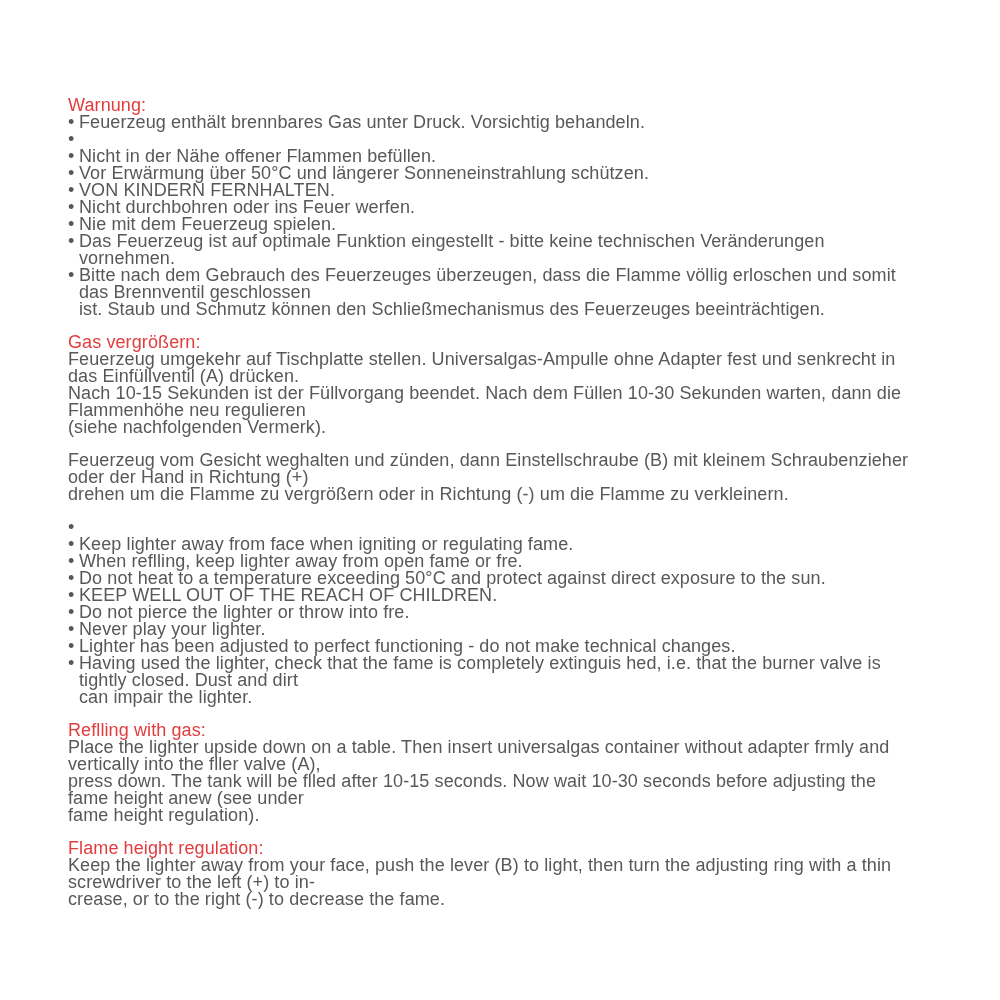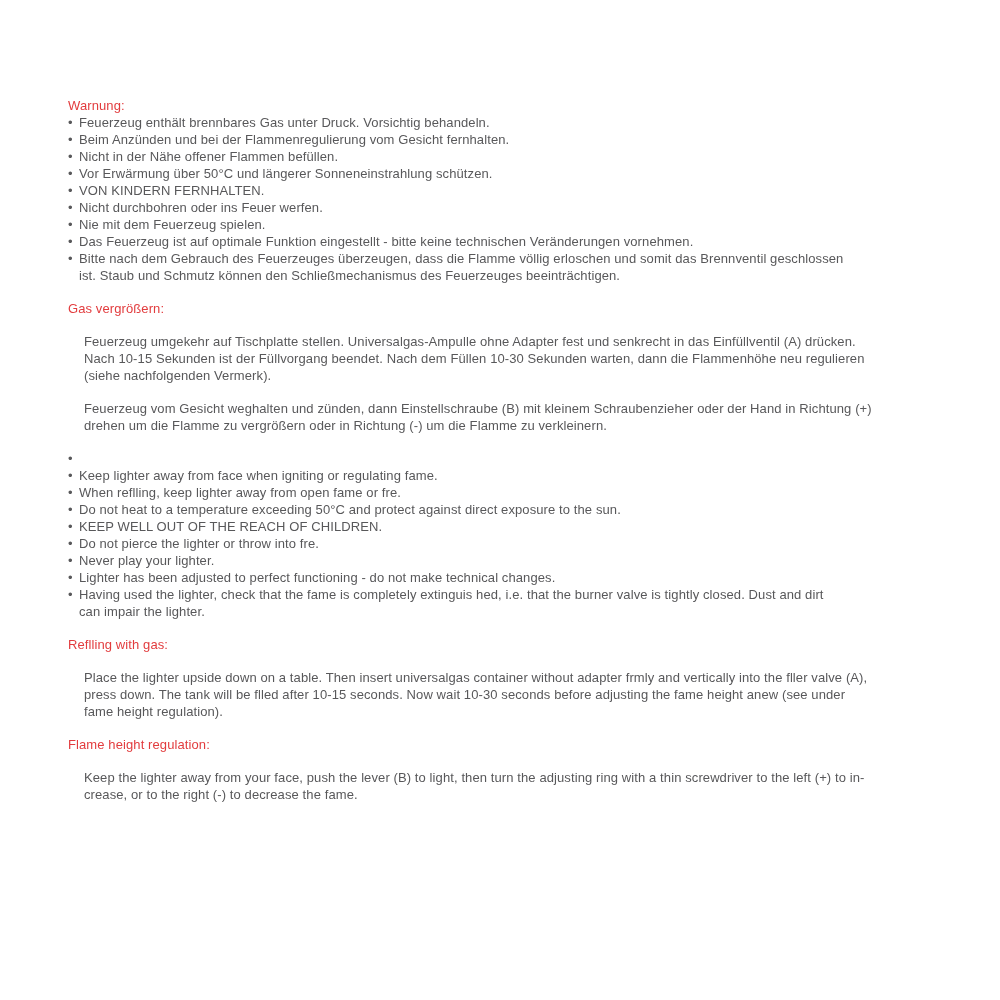--- a/index.html
+++ b/index.html
@@ -12,36 +12,36 @@
     height: 1000px;
     position: relative;
     overflow: hidden;
     font-family: "Liberation Sans", "DejaVu Sans", sans-serif;
   }
   .doc {
     position: absolute;
     left: 68px;
     top: 97px;
     width: 844px;
-    font-size: 13px;
+    font-size: 18px;
     line-height: 17px;
     color: #58585a;
     letter-spacing: 0.1px;
   }
   .sec { margin: 0 0 16px 0; }
   .heading {
     color: #e23c3e;
     font-weight: normal;
     font-size: inherit;
     line-height: inherit;
     margin: 0;
     padding: 0;
   }
   .para {
-    margin: 16px;
+    margin: 0;
     white-space: pre-line;
   }
   .li { display: flex; }
   .dot {
     flex: 0 0 11px;
     width: 11px;
   }
   .t { white-space: pre-line; }
 </style>
 </head>
@@ -51,21 +51,20 @@
 
   <div class="sec">
     <h3 class="heading">Warnung:</h3>
     <div>
       <div class="li">
           <span class="dot">•</span>
           <span class="t">Feuerzeug enthält brennbares Gas unter Druck. Vorsichtig behandeln.</span>
         </div>
       <div class="li">
           <span class="dot">•</span>
-          <span class="t">Beim Anzünden und bei der Flammenregulierung vom Gesicht fernhalten.</span>
         </div>
       <div class="li">
           <span class="dot">•</span>
           <span class="t">Nicht in der Nähe offener Flammen befüllen.</span>
         </div>
       <div class="li">
           <span class="dot">•</span>
           <span class="t">Vor Erwärmung über 50°C und längerer Sonneneinstrahlung schützen.</span>
         </div>
       <div class="li">

